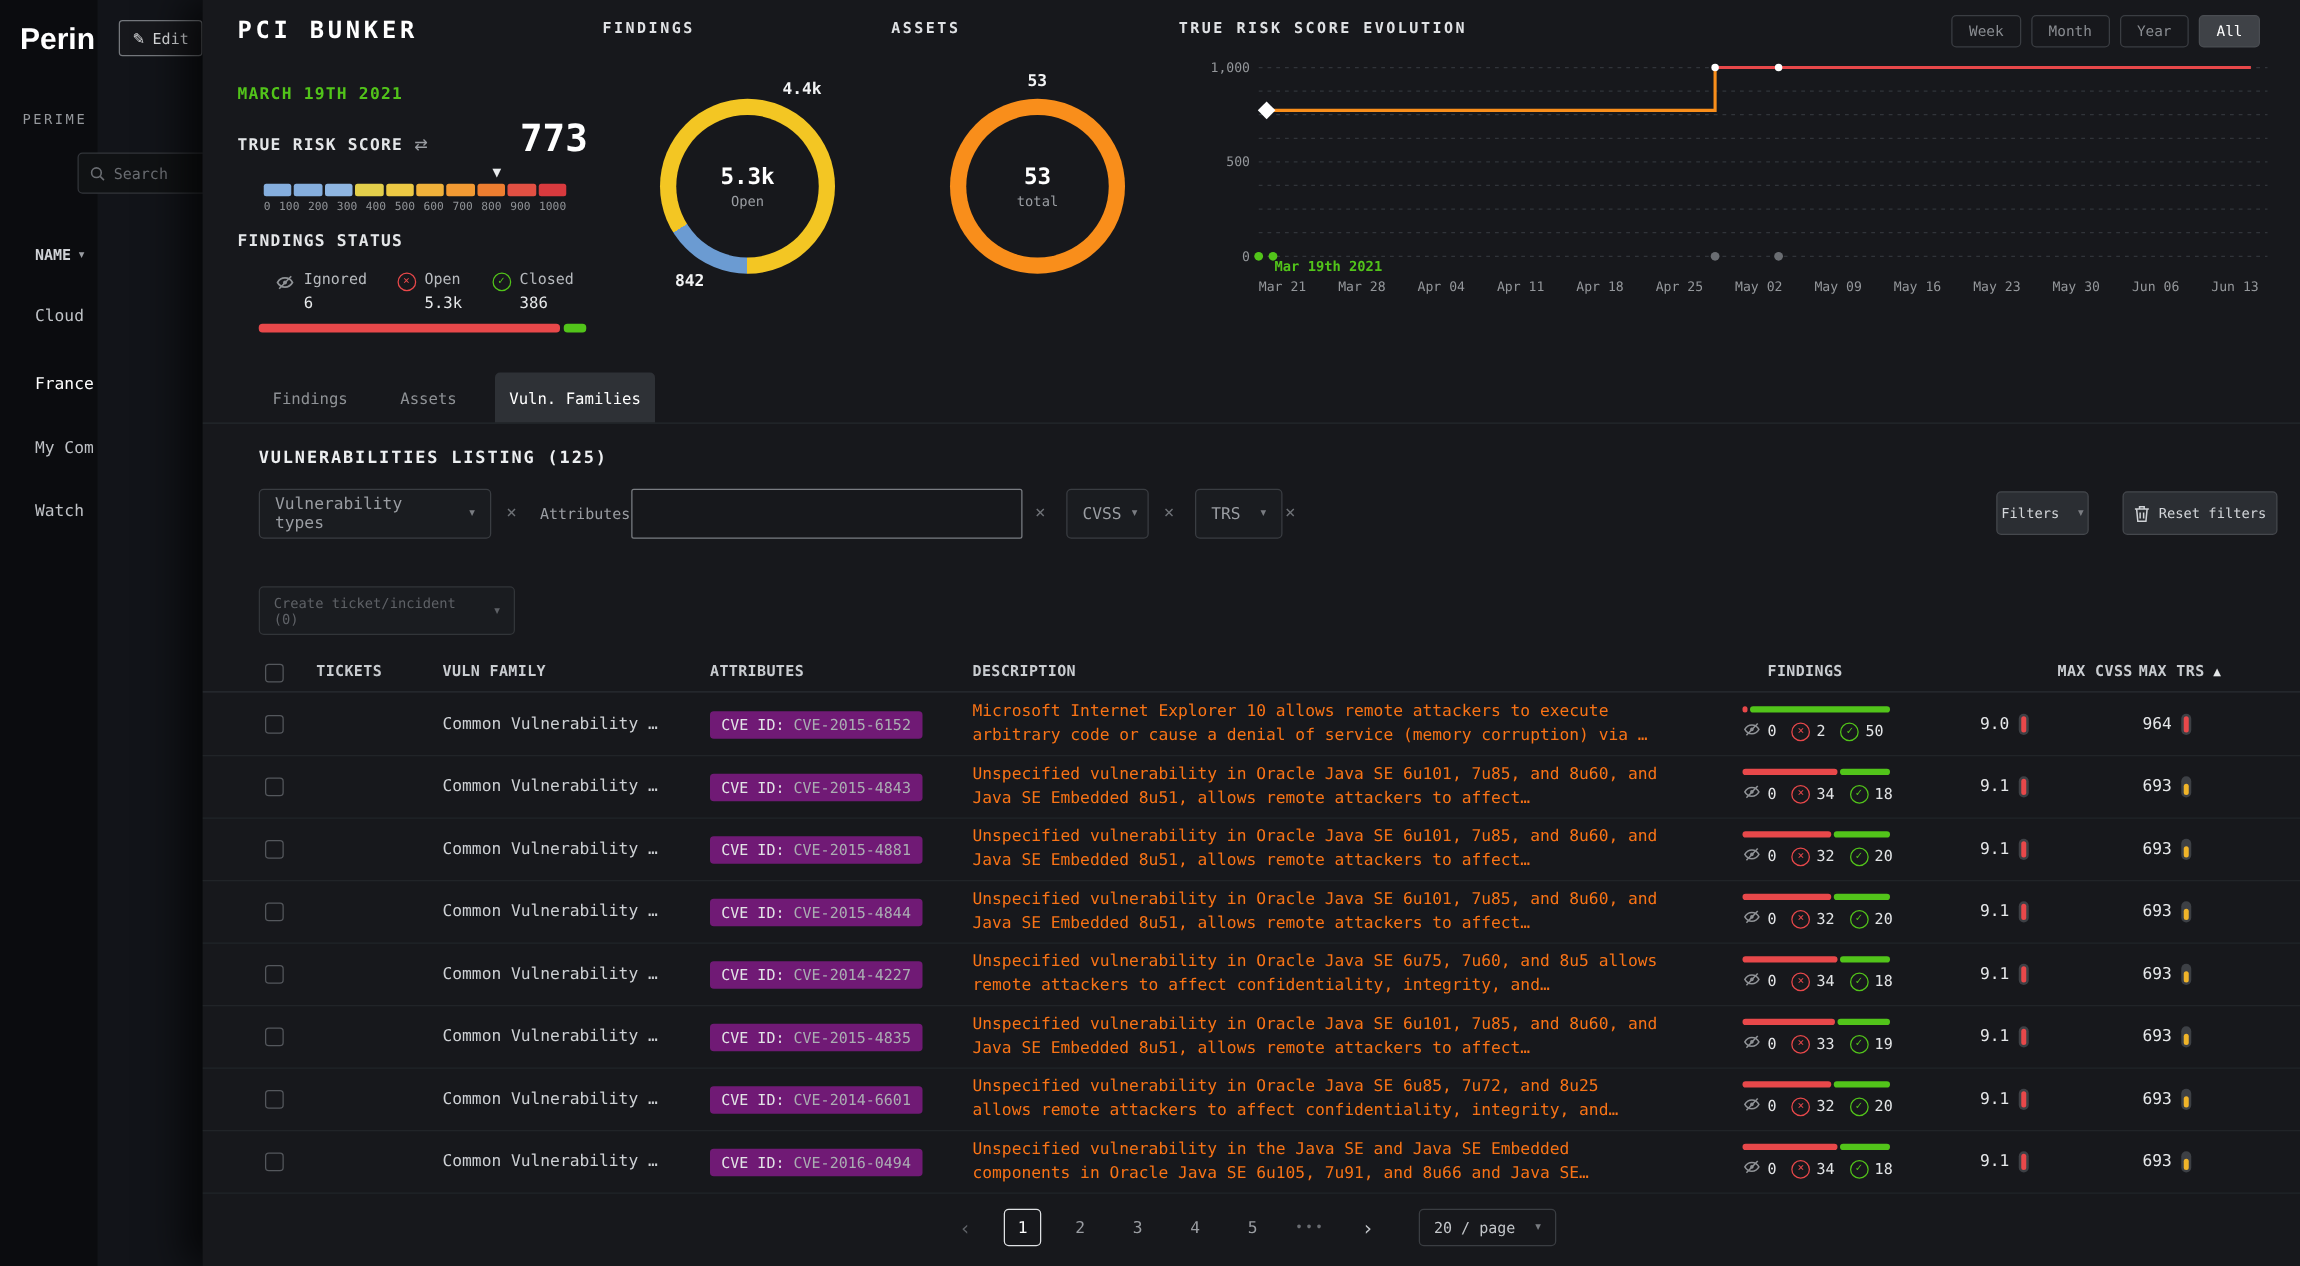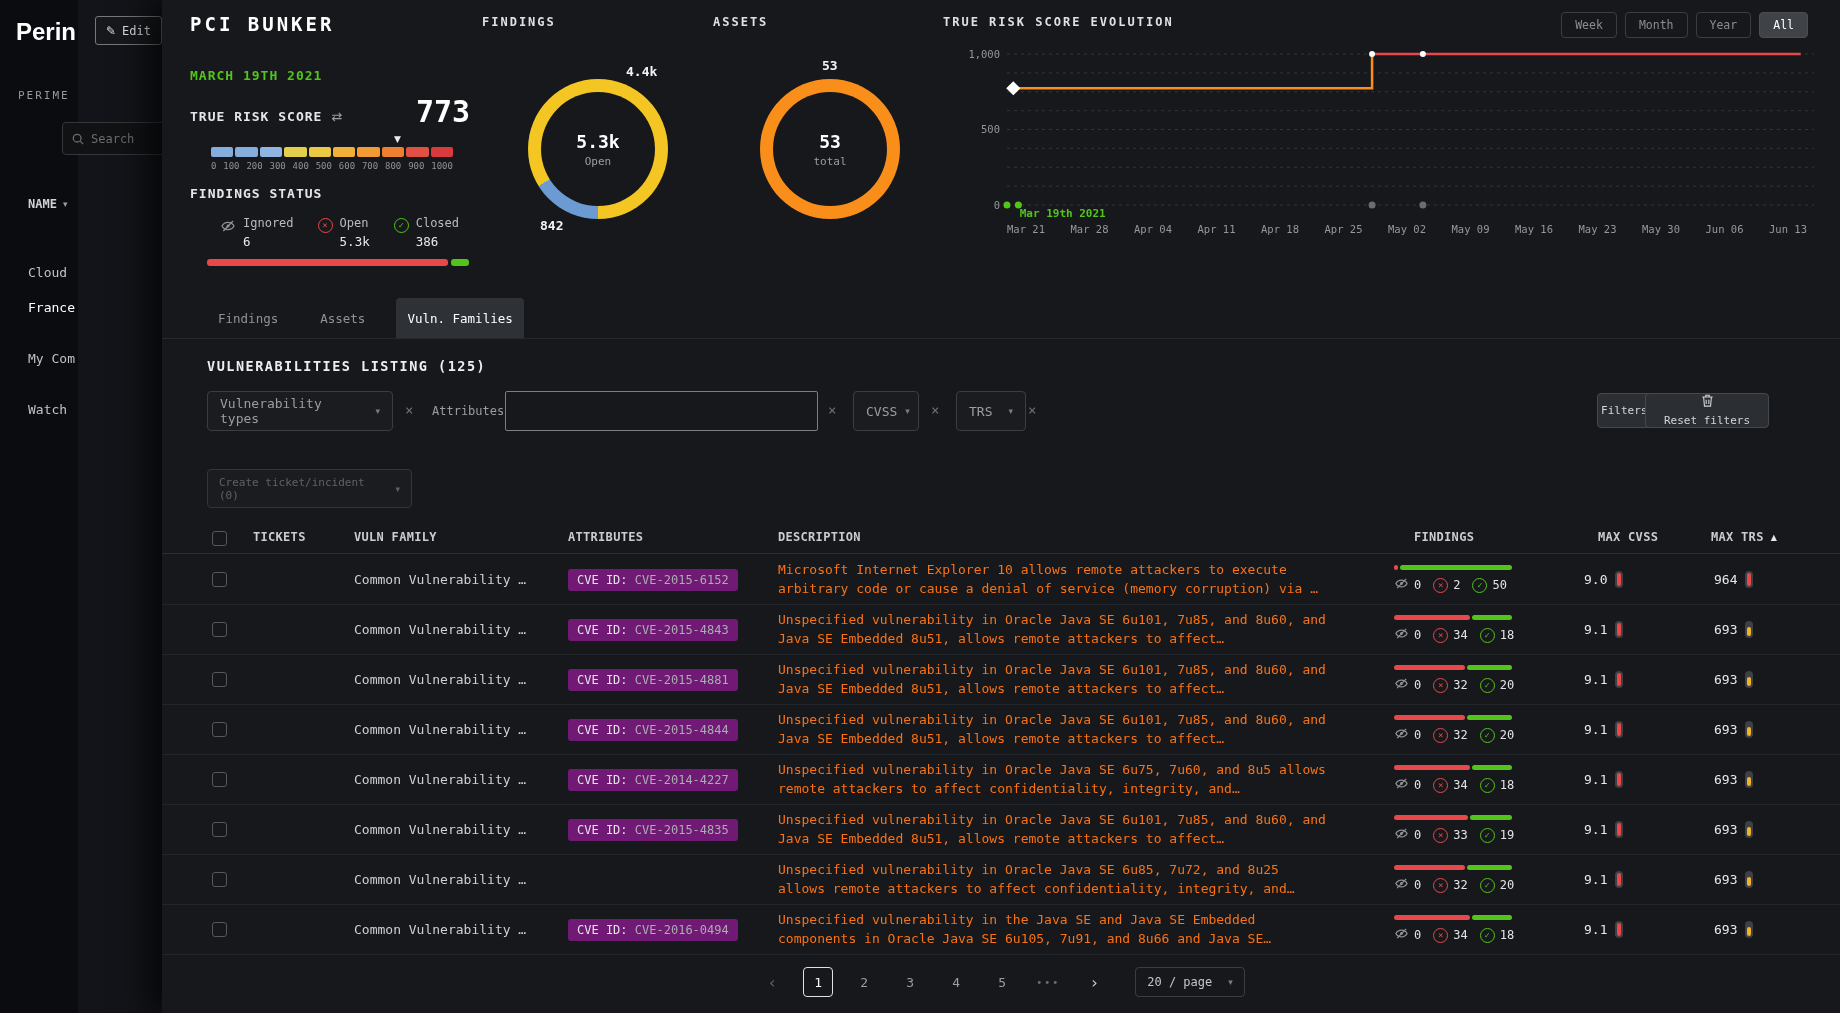--- a/index.html
+++ b/index.html
@@ -79,21 +79,21 @@
   .listing-title { position:absolute; left:45px; top:358px; font-size:13.5px; font-weight:bold; letter-spacing:1.5px; color:#eceef0; }
 
   
   .fselect { position:absolute; top:391px; height:40px; border:1px solid #3a3d42; border-radius:4px; display:flex; align-items:center; justify-content:space-between; padding:0 12px; font-size:13px; color:#9a9da2; background:#1a1c20; cursor:pointer; }
   .caret { font-size:9px; color:#7a7d82; margin-left:8px; }
   .fx { position:absolute; top:402px; font-size:14px; color:#6f7277; cursor:pointer; }
   .attr-label { position:absolute; left:270px; top:404px; font-size:12px; color:#9a9da2; }
   .attr-input { position:absolute; left:343px; top:391px; width:313px; height:40px; border:1px solid #7a7d82; border-radius:2px; background:transparent; }
   .btn { position:absolute; top:393px; height:35px; display:flex; align-items:center; justify-content:center; gap:7px; border:1px solid #45484d; border-radius:4px; background:#2b2e33; color:#d3d6da; font-size:11px; cursor:pointer; }
   .filters-btn { left:1435px; width:74px; }
-  .reset-btn { left:1483px; width:124px;flex-direction:column; }
+  .reset-btn { left:1536px; width:124px; }
 
   .create-btn { position:absolute; left:45px; top:469px; width:205px; height:39px; border:1px solid #323539; border-radius:4px; background:#1a1c20; color:#5e6166; font-size:11px; display:flex; align-items:center; justify-content:space-between; padding:0 11px; }
   .create-btn .caret { color:#5e6166; }
 
   
   .thead { position:absolute; left:0; right:0; top:528px; height:26px; border-bottom:1px solid #2a2d32; }
   .th { position:absolute; top:2px; font-size:12px; font-weight:bold; color:#c9ccd0; letter-spacing:.3px; display:flex; align-items:center; cursor:pointer; }
   .sort-caret { font-size:8px; color:#e4e6e8; margin-left:7px; }
   .cbox { width:15px; height:15px; border:1px solid #54575c; border-radius:3px; background:#17181c; display:inline-block; flex:none; }
   .tbody { position:absolute; left:0; right:0; top:555px; }
@@ -142,21 +142,21 @@
     <svg width="12" height="12" viewBox="0 0 14 14">
         <circle cx="6" cy="6" r="4.5" stroke="#6a6d72" fill="none" stroke-width="1.5"></circle>
         <line x1="9.5" y1="9.5" x2="13" y2="13" stroke="#6a6d72" stroke-width="1.5"></line>
       </svg>
     <span>Search</span>
   </div>
   <div class="sb-name">
     <span>NAME</span>
     <span class="sb-caret gly">▾</span>
   </div>
-  <div class="sb-item" style="top:265px">Cloud</div>
+  <div class="sb-item" style="top:246px">Cloud</div>
   <div class="sb-item selected" style="top:300px">France</div>
   <div class="sb-item" style="top:351px">My Com</div>
   <div class="sb-item" style="top:402px">Watch</div>
 </div>
 
 <div class="panel">
 
   <div class="pci-title">PCI BUNKER</div>
   <div class="sec-label" style="left:320px">FINDINGS</div>
   <div class="sec-label" style="left:551px">ASSETS</div>
@@ -347,21 +347,21 @@
       </div>
       <div class="th" style="left: 406px;">
         <span>ATTRIBUTES</span>
       </div>
       <div class="th" style="left: 616px;">
         <span>DESCRIPTION</span>
       </div>
       <div class="th" style="left: 1252px;">
         <span>FINDINGS</span>
       </div>
-      <div class="th" style="left: 1436px; align-items: center;">
+      <div class="th" style="left: 1484px; align-items: center;">
         <span>MAX CVSS</span>
       </div>
       <div class="th" style="left: 1549px;">
         <span>MAX TRS</span>
         <span class="sort-caret gly">▲</span>
       </div>
     </div>
   <div class="tbody">
       <div class="trow">
         <div class="cell c-check">
@@ -613,20 +613,23 @@
           <span class="thermo">
             <i style="background:#f0b429;height:9px"></i>
           </span>
         </div>
       </div>
       <div class="trow">
         <div class="cell c-check">
           <span class="cbox"></span>
         </div>
         <div class="cell c-family">Common Vulnerability …</div>
+        <div class="cell c-attr">
+          <span class="badge"><span class="badge-k">CVE ID:</span> <span class="badge-v">CVE-2014-6601</span></span>
+        </div>
         <div class="cell c-desc">
           <span class="clamp2">Unspecified vulnerability in Oracle Java SE 6u85, 7u72, and 8u25 allows remote attackers to affect confidentiality, integrity, and…</span>
         </div>
         <div class="cell c-find">
           <div class="fbar">
             <i class="fb-red" style="flex:32"></i>
             <i class="fb-green" style="flex:20"></i>
           </div>
           <div class="ficons">
             <span><svg width="15" height="15" viewBox="0 0 24 24" fill="none" stroke="#8f9296" stroke-width="2">

